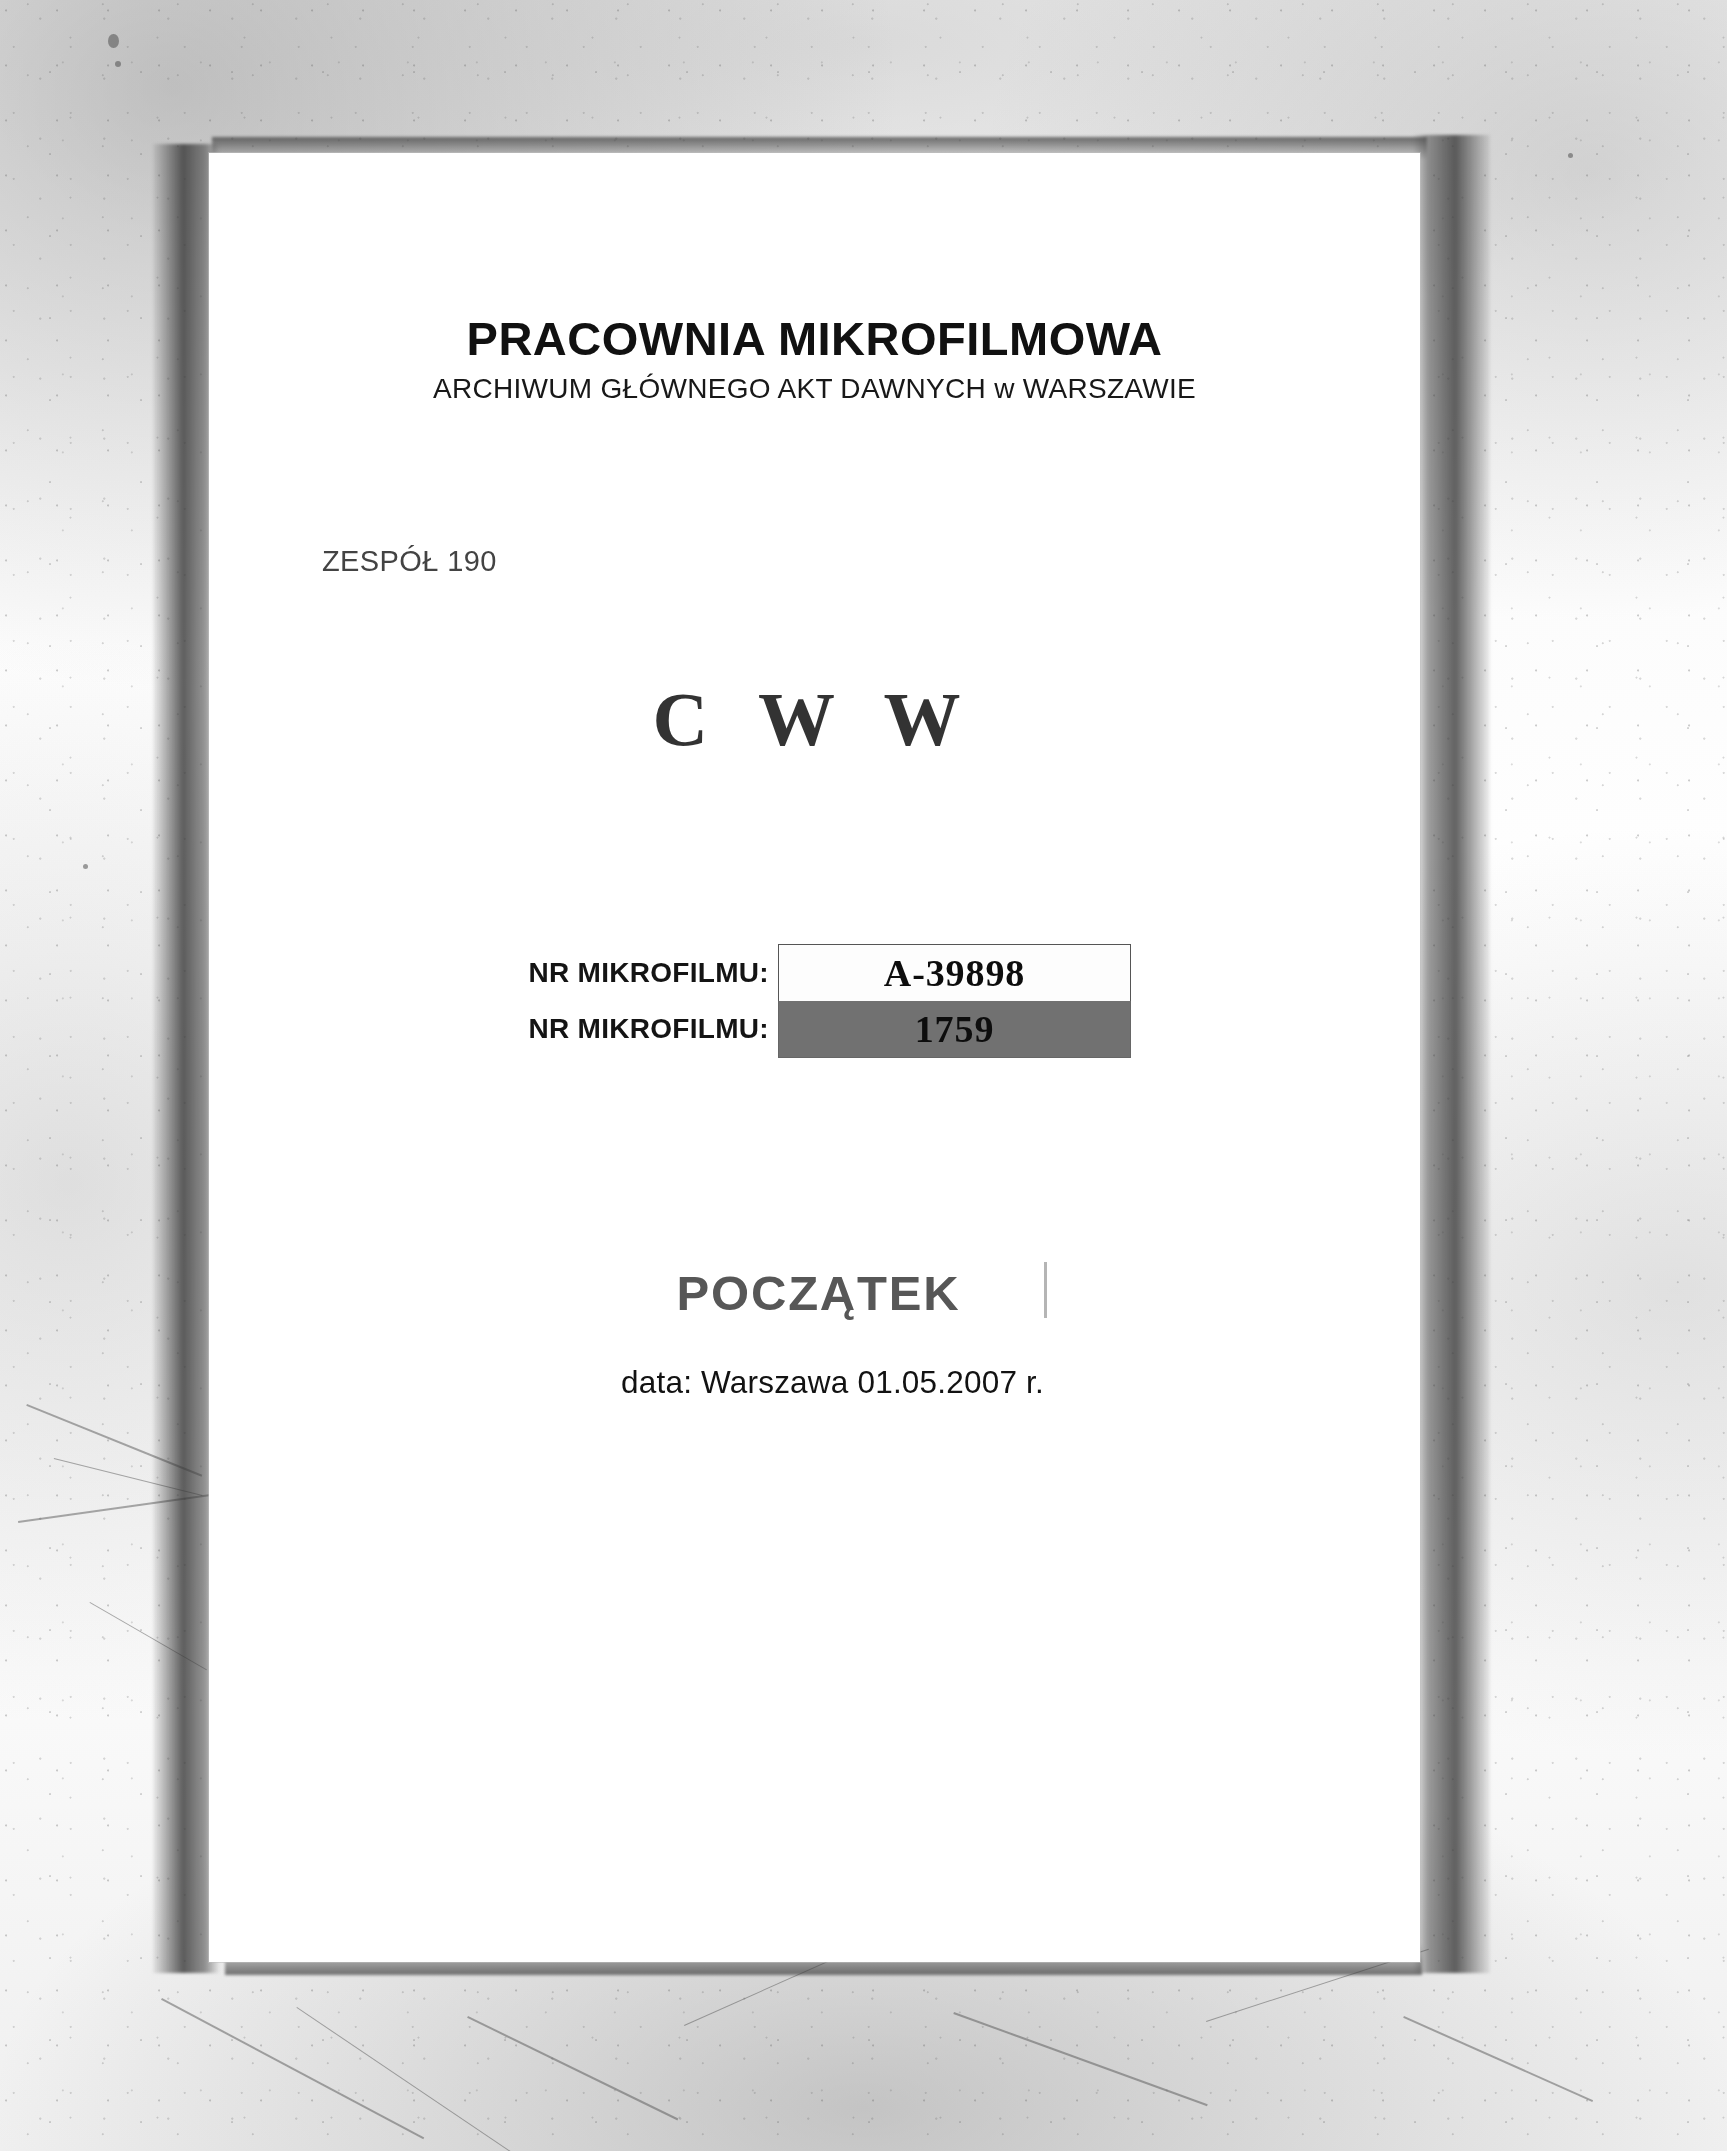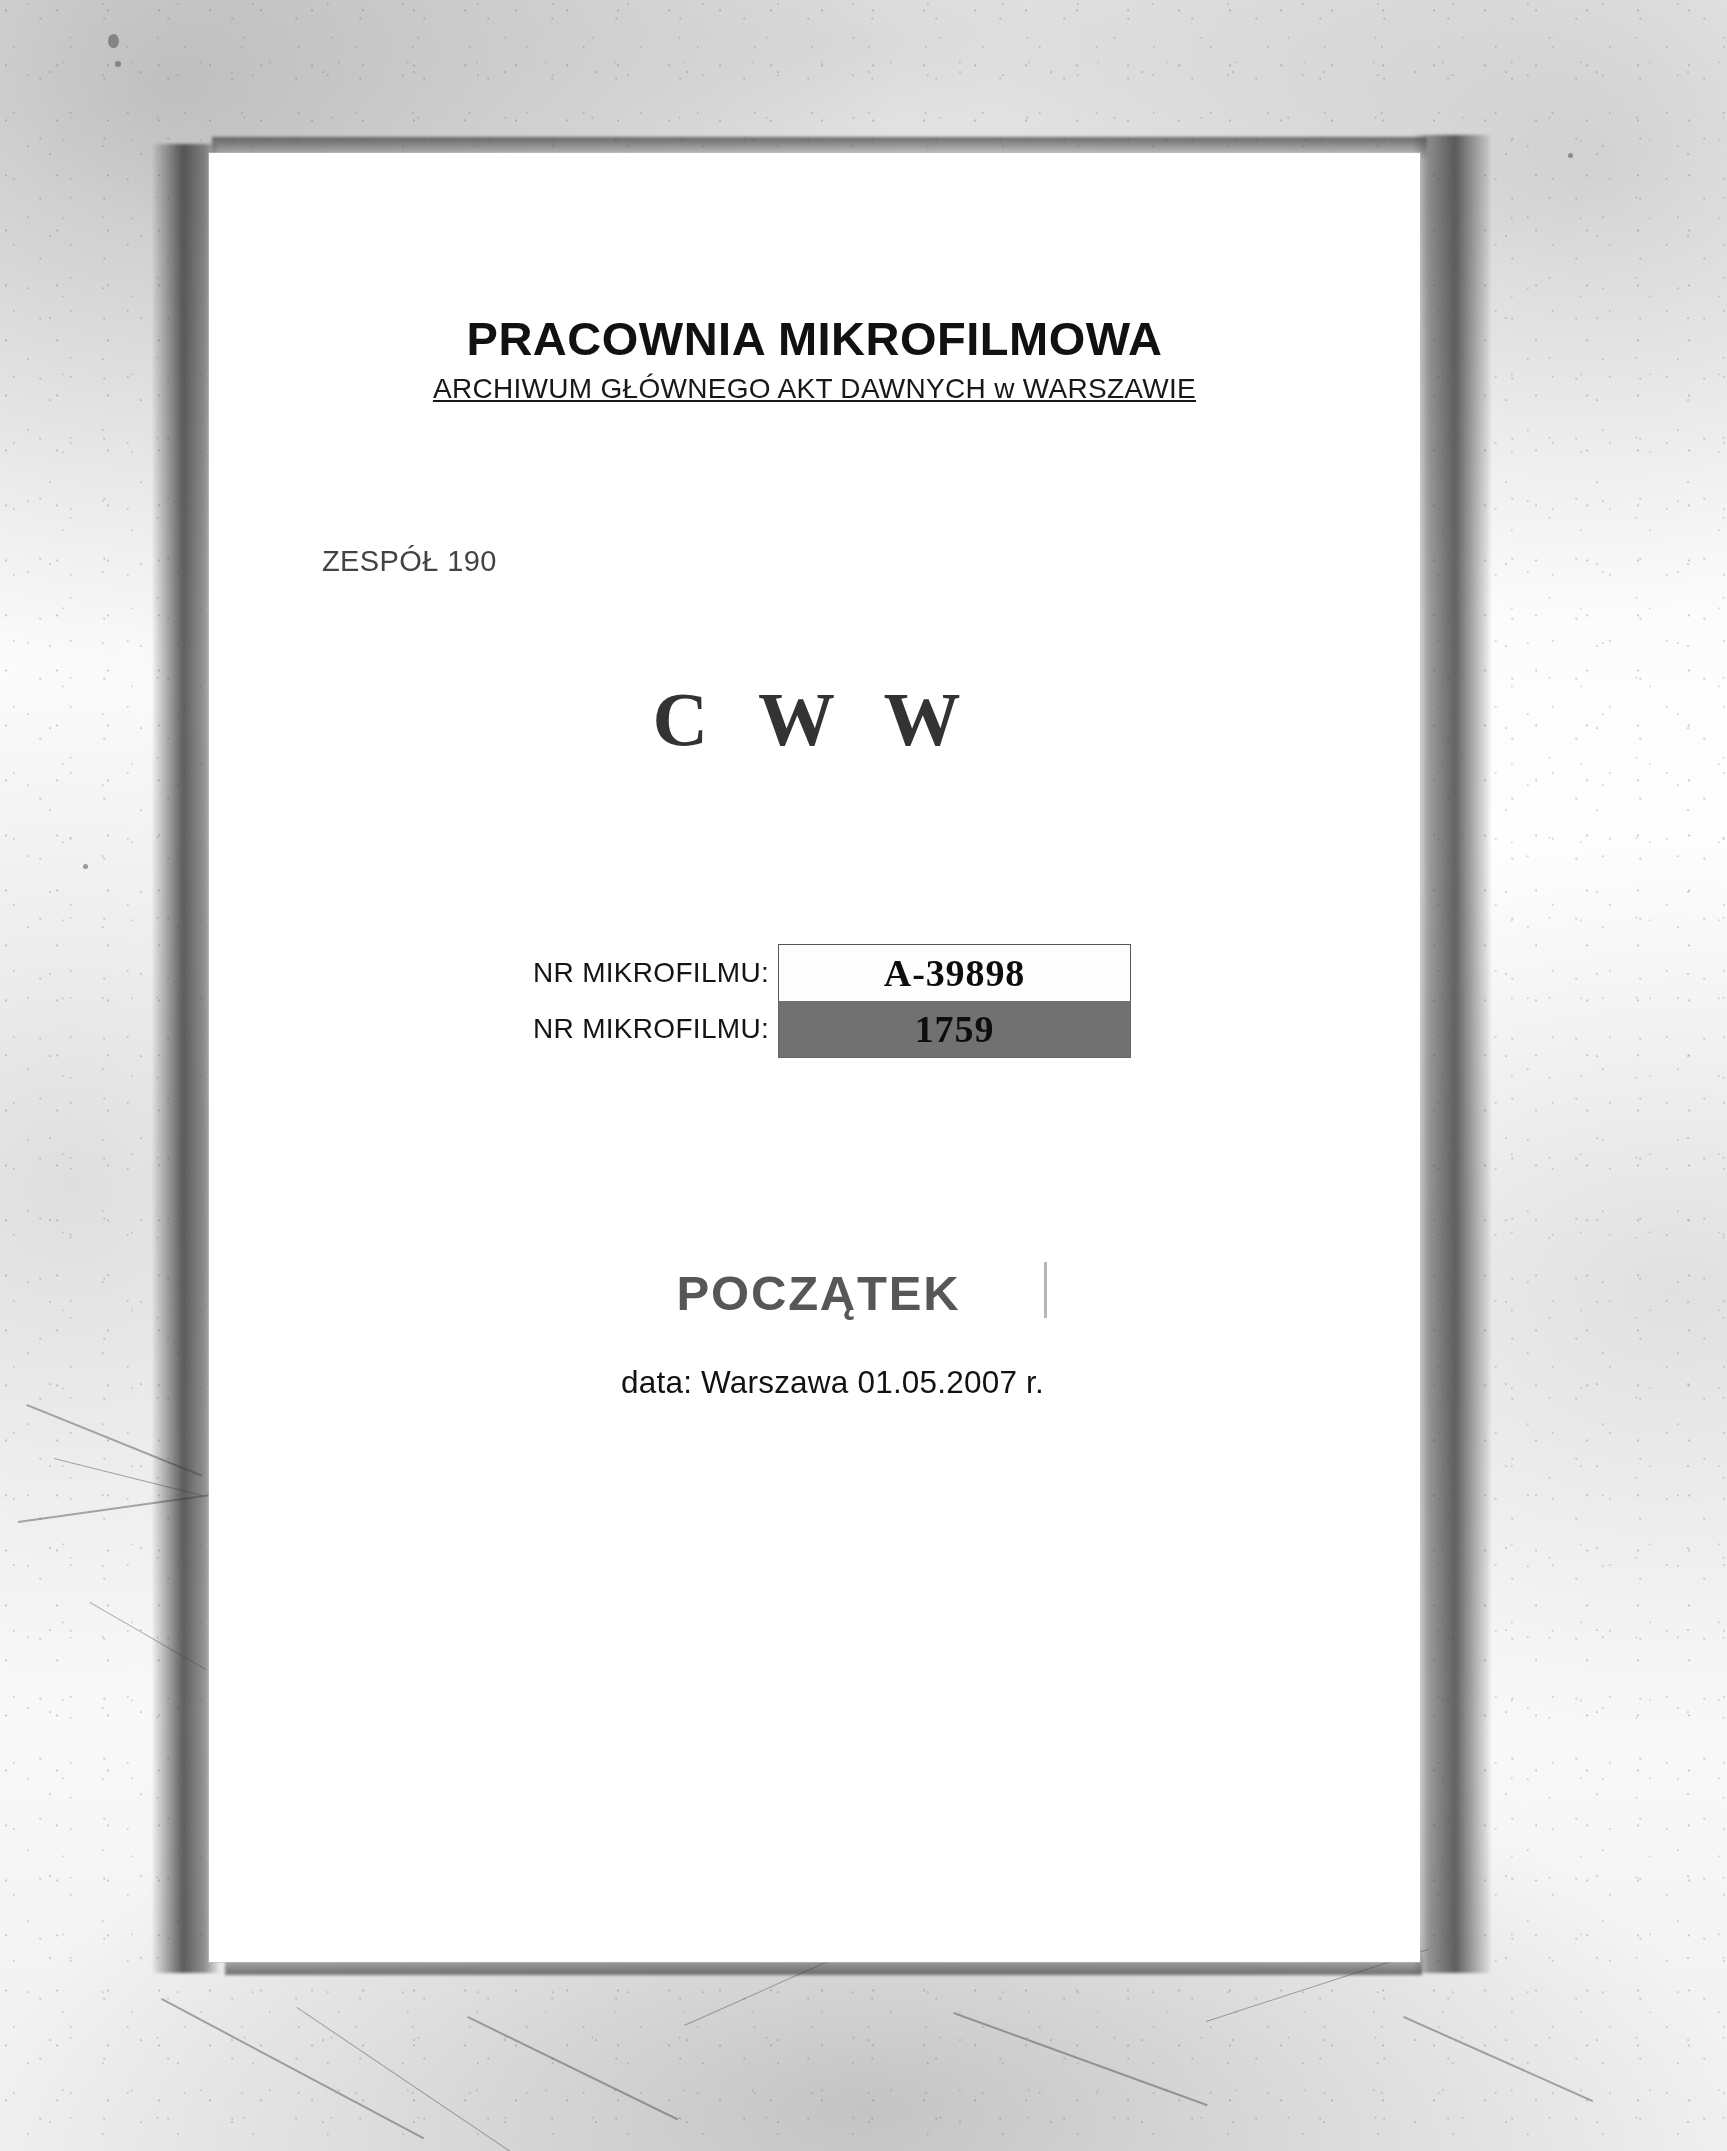--- a/index.html
+++ b/index.html
@@ -104,21 +104,20 @@
     color: #111;
   }
   #doc-subtitle {
     position: absolute;
     left: 0; right: 0;
     top: 220px;
     font-size: 28px;
     font-weight: normal;
     letter-spacing: 0.3px;
     color: #181818;
-    text-decoration: underline;
   }
 
   #fonds-line {
     position: absolute;
     left: 113px;
     top: 392px;
     font-size: 29px;
     color: #a21caf;
     letter-spacing: 0.4px;
   }
@@ -147,20 +146,21 @@
     height: 56px;
   }
   .id-label {
     width: 353px;
     text-align: right;
     font-size: 28px;
     letter-spacing: 0.3px;
     color: #141414;
     padding-right: 9px;
     box-sizing: border-box;
+    font-weight: bold;
   }
   .id-value-cell {
     flex: 0 0 auto;
     width: 351px;
     height: 56px;
     display: flex;
     align-items: center;
     justify-content: center;
     font-family: "Liberation Serif", serif;
     font-size: 38px;

